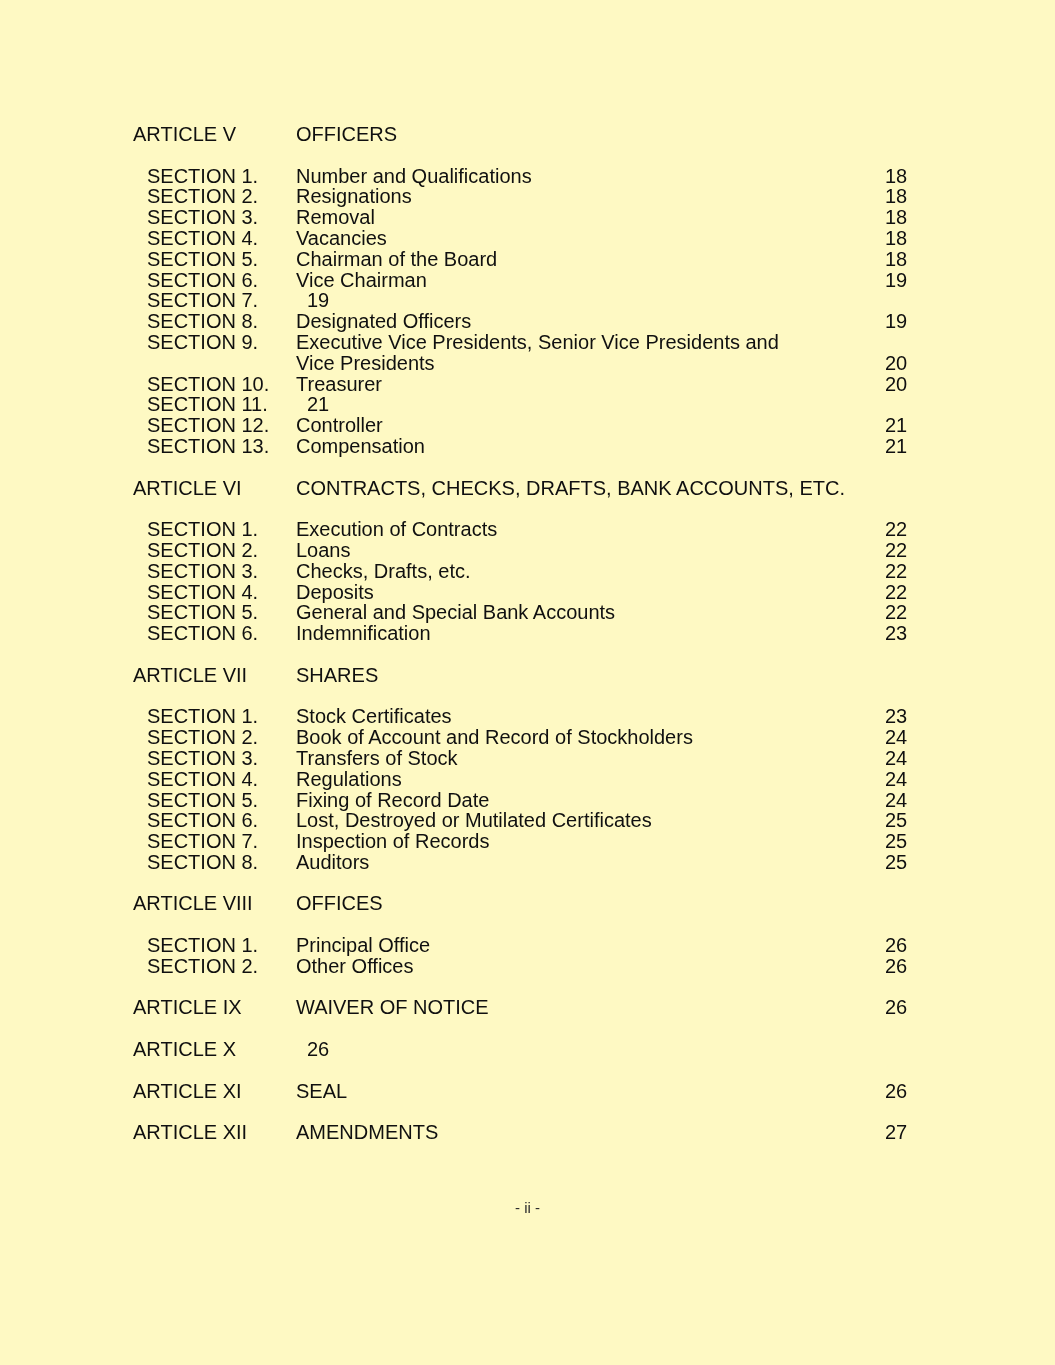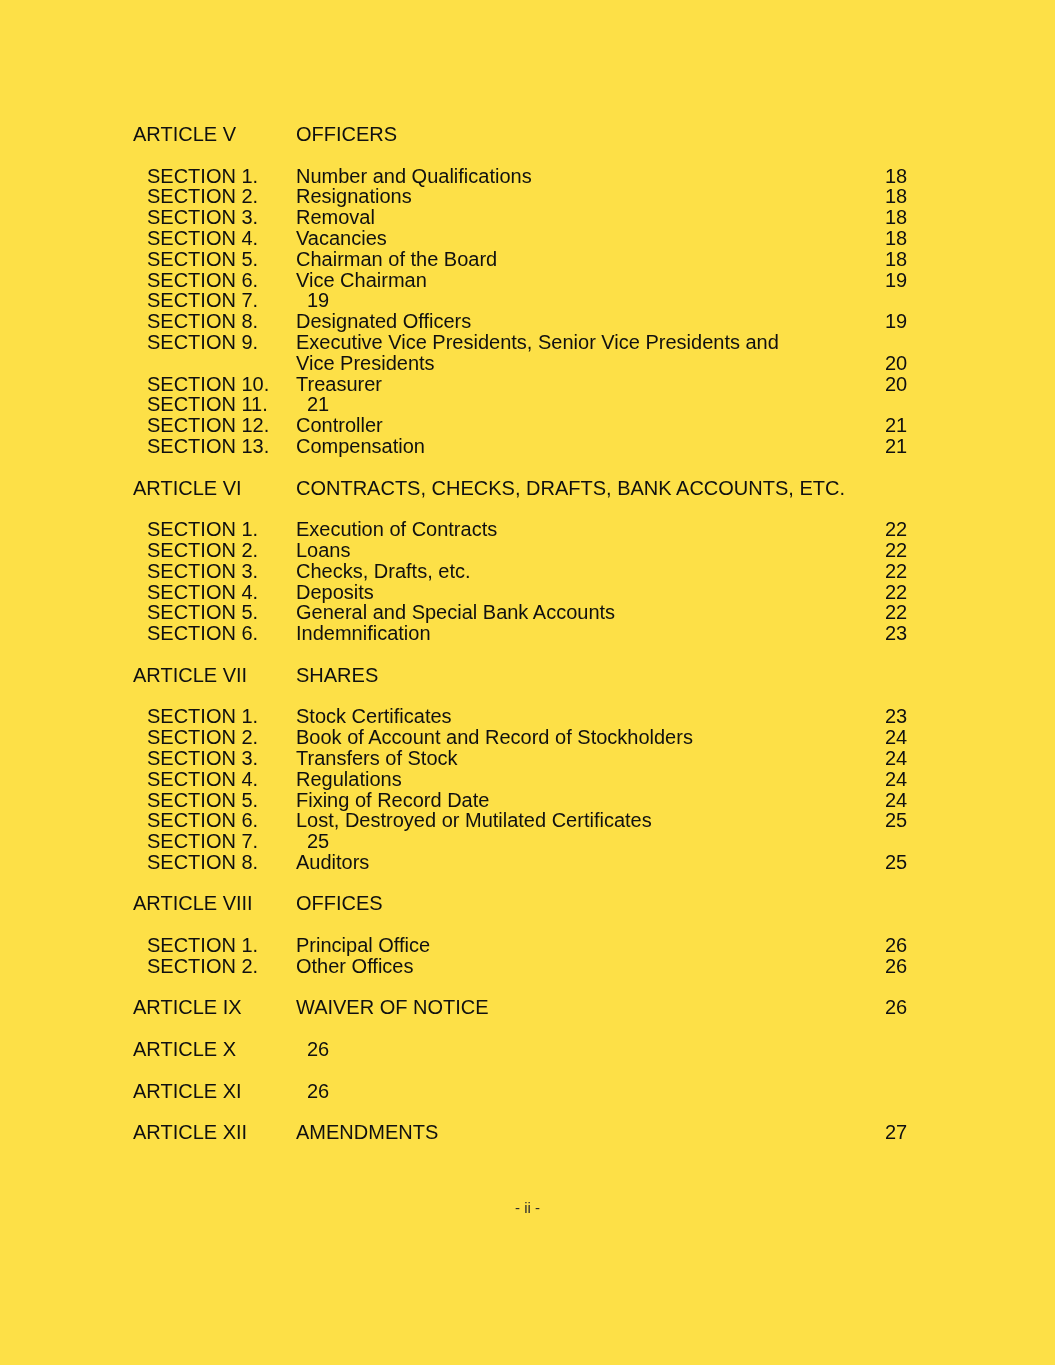--- a/index.html
+++ b/index.html
@@ -4,21 +4,21 @@
 <style>
   html, body {
     margin: 0;
     padding: 0;
     background: #ffffff;
   }
   .page {
     position: relative;
     width: 1055px;
     height: 1365px;
-    background: #fde047;
+    background: #fef9c3;
     font-family: "Liberation Sans", "DejaVu Sans", sans-serif;
     color: #101010;
     overflow: hidden;
     text-decoration: underline;
   }
   .toc {
     position: absolute;
     left: 133px;
     top: 124px;
     width: 785px;
@@ -212,20 +212,21 @@
           <div class="c-title">Fixing of Record Date</div>
           <div class="c-page">24</div>
         </div>
         <div class="row section-row">
           <div class="c-label">SECTION 6.</div>
           <div class="c-title">Lost, Destroyed or Mutilated Certificates</div>
           <div class="c-page">25</div>
         </div>
         <div class="row section-row">
           <div class="c-label">SECTION 7.</div>
+          <div class="c-title">Inspection of Records</div>
           <div class="c-page">25</div>
         </div>
         <div class="row section-row">
           <div class="c-label">SECTION 8.</div>
           <div class="c-title">Auditors</div>
           <div class="c-page">25</div>
         </div>
       </div>
     </div>
 
@@ -260,20 +261,21 @@
     <div class="block">
       <div class="row">
         <div class="c-label">ARTICLE X</div>
         <div class="c-page">26</div>
       </div>
     </div>
 
     <div class="block">
       <div class="row">
         <div class="c-label">ARTICLE XI</div>
+        <div class="c-title">SEAL</div>
         <div class="c-page">26</div>
       </div>
     </div>
 
     <div class="block">
       <div class="row">
         <div class="c-label">ARTICLE XII</div>
         <div class="c-title">AMENDMENTS</div>
         <div class="c-page">27</div>
       </div>

